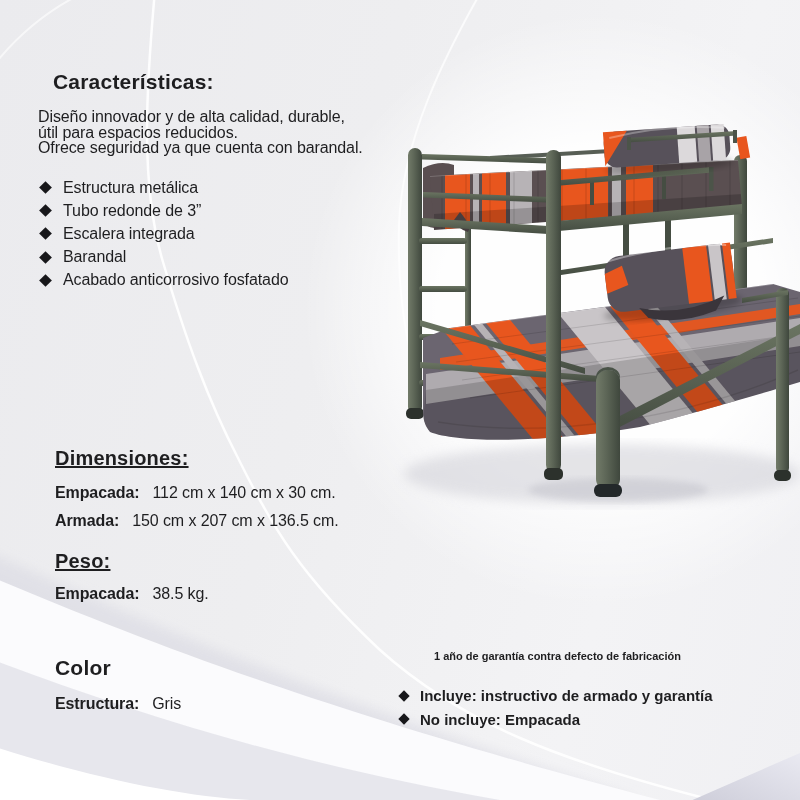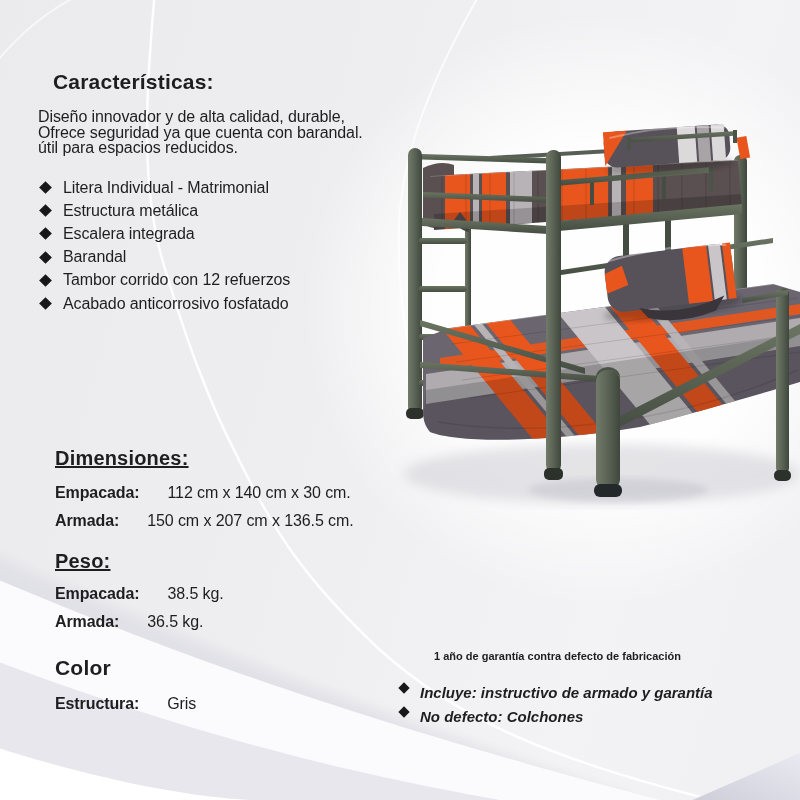--- a/index.html
+++ b/index.html
@@ -21,25 +21,25 @@
 
   .desc{font-size:16px;line-height:15.6px;letter-spacing:-.1px;}
   .desc span{display:block;}
 
   ul.feat{list-style:none;margin:0;padding:0;}
   ul.feat li{display:flex;align-items:center;height:23.2px;font-size:16px;letter-spacing:-.1px;}
   .dia{width:9px;height:9px;background:var(--bullet,#17171a);transform:rotate(45deg);flex:none;margin:0 13px 0 3px;}
   .dia.sm{width:8px;height:8px;margin:0 12px 0 2px;}
 
   .specrow{font-size:16px;margin-bottom:9.5px;letter-spacing:-.1px;}
-  .specrow .lbl{font-weight:bold;margin-right:28px;text-align:right;}
+  .specrow .lbl{font-weight:bold;margin-right:13px;text-align:right;}
 
   .gar-head{font-size:11px;font-weight:bold;letter-spacing:0;margin-left:36px;}
   ul.gar{list-style:none;margin:0;padding:0;}
-  ul.gar li{display:flex;align-items:flex-start;height:23.5px;font-size:15px;font-weight:bold;font-style:italic;}
+  ul.gar li{display:flex;align-items:center;height:23.5px;font-size:15px;font-weight:bold;}
 </style>
 </head>
 <body>
 
 <svg class="bg-svg" viewBox="0 0 800 800" aria-hidden="true">
   <defs>
     <linearGradient id="wg" x1="0" y1="1" x2="1" y2="0">
       <stop offset="0" stop-color="#cdcdd9"></stop>
         <stop offset="1" stop-color="#eaeaf2"></stop>
     </linearGradient>
@@ -191,71 +191,66 @@
     <path d="M206,259 a12,11 0 0 1 24,0 l0,-4 a12,10 0 0 0 -24,0 Z" fill="#4a5348"></path>
     <rect x="204" y="362" width="28" height="13" rx="6" fill="#23282a"></rect>
   </g>
 </svg>
 </div>
 
 <h2 class="sec txt" style="left:53px;top:70px;">Características:</h2>
 
 <div class="desc txt" style="left:38px;top:109px;width:390px;">
   <span>Diseño innovador y de alta calidad, durable,</span>
+  <span>útil para espacios reducidos.</span>
   <span>Ofrece seguridad ya que cuenta con barandal.</span>
-  <span>útil para espacios reducidos.</span>
 </div>
 
 <ul class="feat txt" style="left:38px;top:176px;width:390px;">
   <li>
       <span class="dia"></span>
-      <span>Litera Individual - Matrimonial</span>
-    </li>
-  <li>
-      <span class="dia"></span>
       <span>Estructura metálica</span>
     </li>
   <li>
       <span class="dia"></span>
+      <span>Tubo redonde de 3”</span>
+    </li>
+  <li>
+      <span class="dia"></span>
       <span>Escalera integrada</span>
     </li>
   <li>
       <span class="dia"></span>
       <span>Barandal</span>
-    </li>
-  <li>
-      <span class="dia"></span>
-      <span>Tambor corrido con 12 refuerzos</span>
     </li>
   <li>
       <span class="dia"></span>
       <span>Acabado anticorrosivo fosfatado</span>
     </li>
 </ul>
 
 <h2 class="sec md txt" style="left:55px;top:447px;">Dimensiones:</h2>
 <div class="txt" style="left:55px;top:484px;">
   <div class="specrow"><span class="lbl">Empacada:</span><span class="val">112 cm x 140 cm x 30 cm.</span></div>
   <div class="specrow"><span class="lbl">Armada:</span><span class="val">150 cm x 207 cm x 136.5 cm.</span></div>
 </div>
 
 <h2 class="sec md txt" style="left:55px;top:550px;">Peso:</h2>
 <div class="txt" style="left:55px;top:585px;">
   <div class="specrow"><span class="lbl">Empacada:</span><span class="val">38.5 kg.</span></div>
-  <div class="specrow"><span class="lbl">Armada:</span><span class="val">36.5 kg.</span></div>
 </div>
 
 <h2 class="sec txt" style="left:55px;top:656px;">Color</h2>
 <div class="txt" style="left:55px;top:695px;">
   <div class="specrow"><span class="lbl">Estructura:</span><span class="val">Gris</span></div>
 </div>
 
 <div class="gar-head txt" style="left:398px;top:650px;width:400px;">1 año de garantía contra defecto de fabricación</div>
 <ul class="gar txt" style="left:398px;top:684px;width:400px;">
   <li>
       <span class="dia sm"></span>
       <span>Incluye: instructivo de armado y garantía</span>
     </li>
   <li>
       <span class="dia sm"></span>
-      <span>No defecto: Colchones</span>
+      <span>No incluye: Empacada</span>
     </li>
 </ul>
 
 </body></html>

